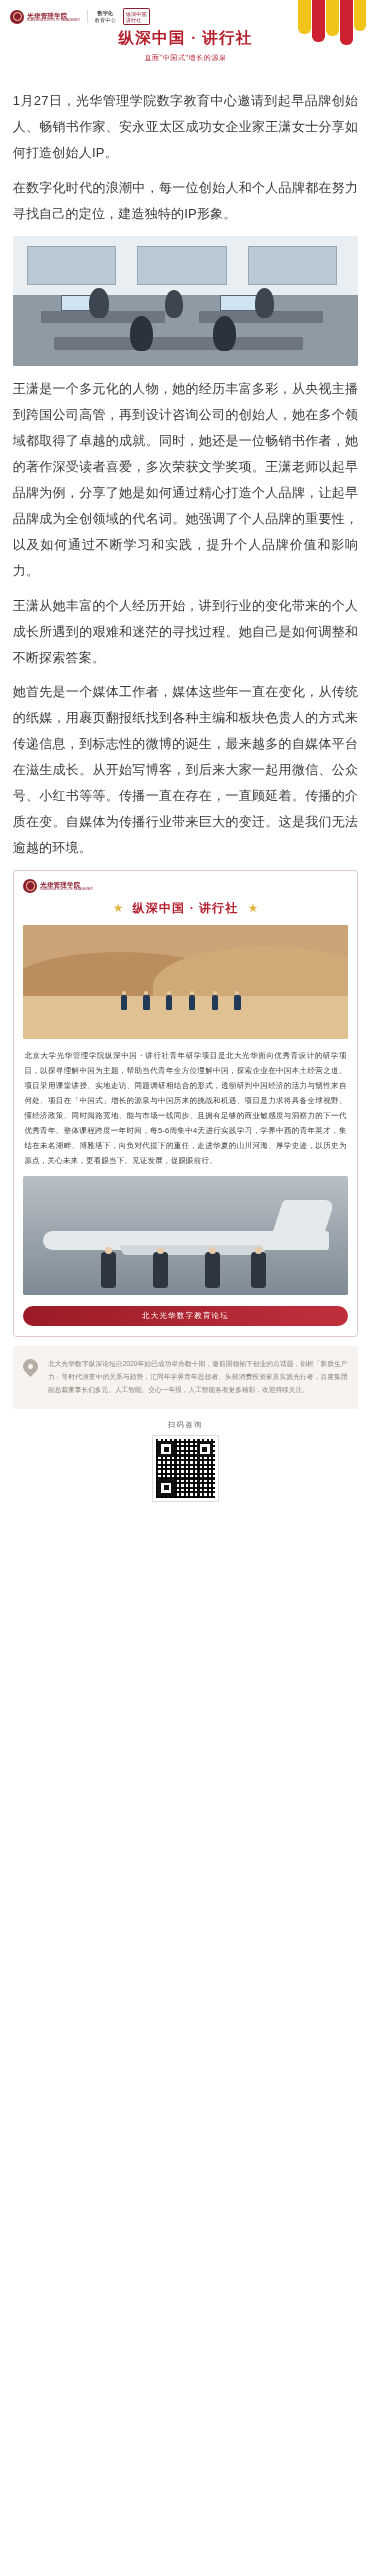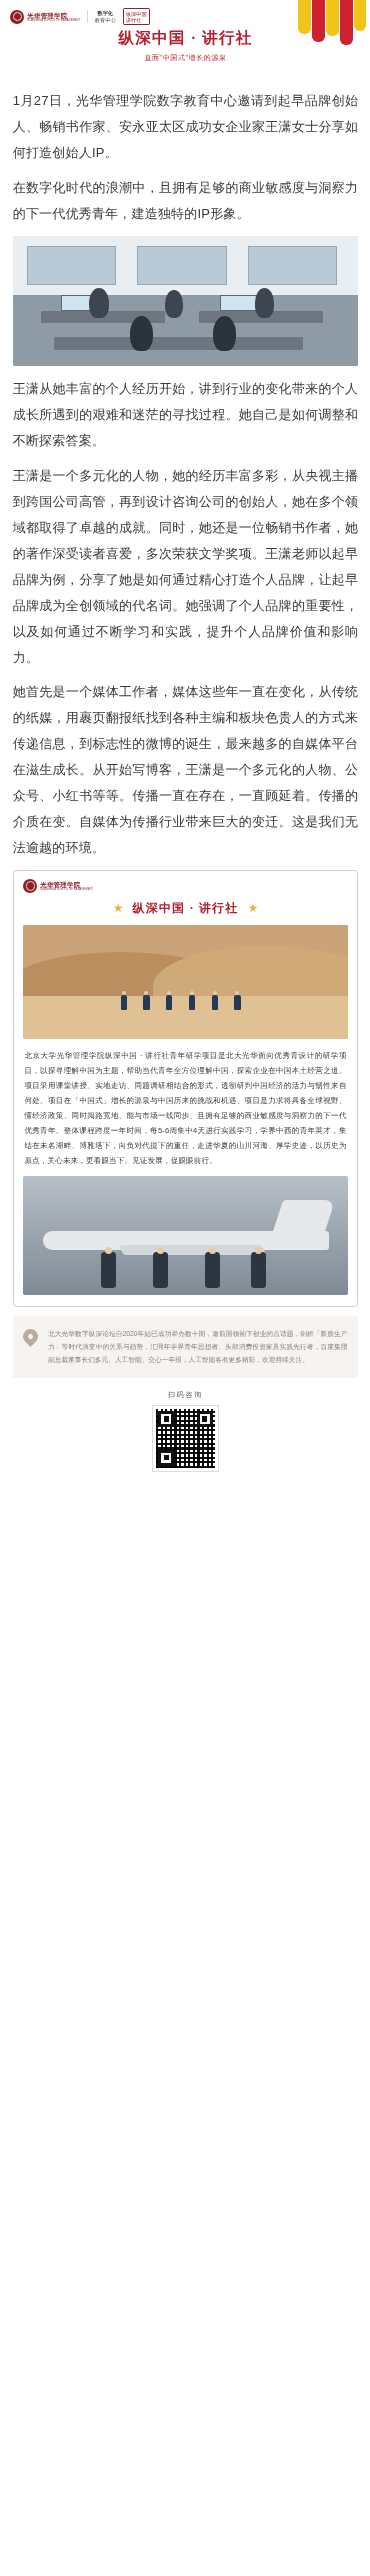--- a/index.html
+++ b/index.html
@@ -321,21 +321,21 @@
         <div>纵深中国</div>
         <div>讲行社</div>
       </div>
     </div>
     <div class="hdr-title">纵深中国 · 讲行社</div>
     <div class="hdr-sub">直面"中国式"增长的源泉</div>
   </div>
 
   <div class="content">
     <p class="para">1月27日，光华管理学院数字教育中心邀请到起早品牌创始人、畅销书作家、安永亚太区成功女企业家王潇女士分享如何打造创始人IP。</p>
-    <p class="para">在数字化时代的浪潮中，且拥有足够的商业敏感度与洞察力的下一代优秀青年，建造独特的IP形象。</p>
+    <p class="para">在数字化时代的浪潮中，每一位创始人和个人品牌都在努力寻找自己的定位，建造独特的IP形象。</p>
 
     <div class="photo office">
       <div class="photo-inner">
         <div class="off-wall"></div>
         <div class="off-win" style="left:4%;width:26%"></div>
         <div class="off-win" style="left:36%;width:26%"></div>
         <div class="off-win" style="left:68%;width:26%"></div>
         <div class="off-floor"></div>
         <div class="off-desk" style="left:8%;top:58%;width:36%;height:9%"></div>
         <div class="off-desk" style="left:54%;top:58%;width:36%;height:9%"></div>
@@ -343,23 +343,23 @@
         <div class="off-screen" style="left:14%;top:46%;width:13%;height:12%"></div>
         <div class="off-screen" style="left:60%;top:46%;width:13%;height:12%"></div>
         <div class="off-person" style="left:22%;top:40%;width:19.7px;height:30px"></div>
         <div class="off-person" style="left:44%;top:42%;width:18.5px;height:28px"></div>
         <div class="off-person" style="left:70%;top:40%;width:19.7px;height:30px"></div>
         <div class="off-person" style="left:34%;top:62%;width:23px;height:35px;background:#2a323b"></div>
         <div class="off-person" style="left:58%;top:62%;width:23px;height:35px;background:#2a323b"></div>
       </div>
     </div>
 
+    <p class="para">王潇是一个多元化的人物，她的经历丰富多彩，从央视主播到跨国公司高管，再到设计咨询公司的创始人，她在多个领域都取得了卓越的成就。同时，她还是一位畅销书作者，她的著作深受读者喜爱，多次荣获文学奖项。王潇老师以起早品牌为例，分享了她是如何通过精心打造个人品牌，让起早品牌成为全创领域的代名词。她强调了个人品牌的重要性，以及如何通过不断学习和实践，提升个人品牌价值和影响力。</p>
     <p class="para">王潇从她丰富的个人经历开始，讲到行业的变化带来的个人成长所遇到的艰难和迷茫的寻找过程。她自己是如何调整和不断探索答案。</p>
-    <p class="para">王潇是一个多元化的人物，她的经历丰富多彩，从央视主播到跨国公司高管，再到设计咨询公司的创始人，她在多个领域都取得了卓越的成就。同时，她还是一位畅销书作者，她的著作深受读者喜爱，多次荣获文学奖项。王潇老师以起早品牌为例，分享了她是如何通过精心打造个人品牌，让起早品牌成为全创领域的代名词。她强调了个人品牌的重要性，以及如何通过不断学习和实践，提升个人品牌价值和影响力。</p>
-    <p class="para">她首先是一个媒体工作者，媒体这些年一直在变化，从传统的纸媒，用裹页翻报纸找到各种主编和板块色贵人的方式来传递信息，到标志性的微博的诞生，最来越多的自媒体平台在滋生成长。从开始写博客，王潇是一个多元化的人物、公众号、小红书等等。传播一直在存在，一直顾延着。传播的介质在变。自媒体为传播行业带来巨大的变迁。这是我们无法逾越的环境。</p>
+    <p class="para">她首先是一个媒体工作者，媒体这些年一直在变化，从传统的纸媒，用裹页翻报纸找到各种主编和板块色贵人的方式来传递信息，到标志性的微博的诞生，最来越多的自媒体平台在滋生成长。从开始写博客，到后来大家一起用微信、公众号、小红书等等。传播一直在存在，一直顾延着。传播的介质在变。自媒体为传播行业带来巨大的变迁。这是我们无法逾越的环境。</p>
   </div>
 
   <div class="card-wrap">
     <div class="card-head">
       <div class="card-logos">
         <div class="logo-school">
           <div class="logo-mark"></div>
           <div>
             <div class="logo-text-cn">光华管理学院</div>
             <div class="logo-text-en">GUANGHUA SCHOOL OF MANAGEMENT</div>
@@ -393,20 +393,21 @@
     <div class="card-photo2">
       <div class="plane-tail"></div>
       <div class="plane-body"></div>
       <div class="plane-wing"></div>
       <div class="p-person" style="left:24%"></div>
       <div class="p-person" style="left:40%"></div>
       <div class="p-person" style="left:56%"></div>
       <div class="p-person" style="left:70%"></div>
     </div>
 
+    <div class="card-footer-bar">北大光华数字教育论坛</div>
   </div>
 
   <div class="footer">
     <div class="pin">
         <div class="pin-shape"></div>
       </div>
     <p class="f-line">北大光华数字纵深论坛自2020年始已成功举办数十期，邀前国领袖下创业的点话题，剖析「新质生产力」等时代演变中的关系与趋势，汇同年学界青年思想者、头部消费投资家及实践先行者，百度集团副总裁董事长们多元、人工智能、交心一年报，人工智能各有更多精彩，欢迎持续关注。</p>
   </div>
 
   <div class="qr-wrap">

